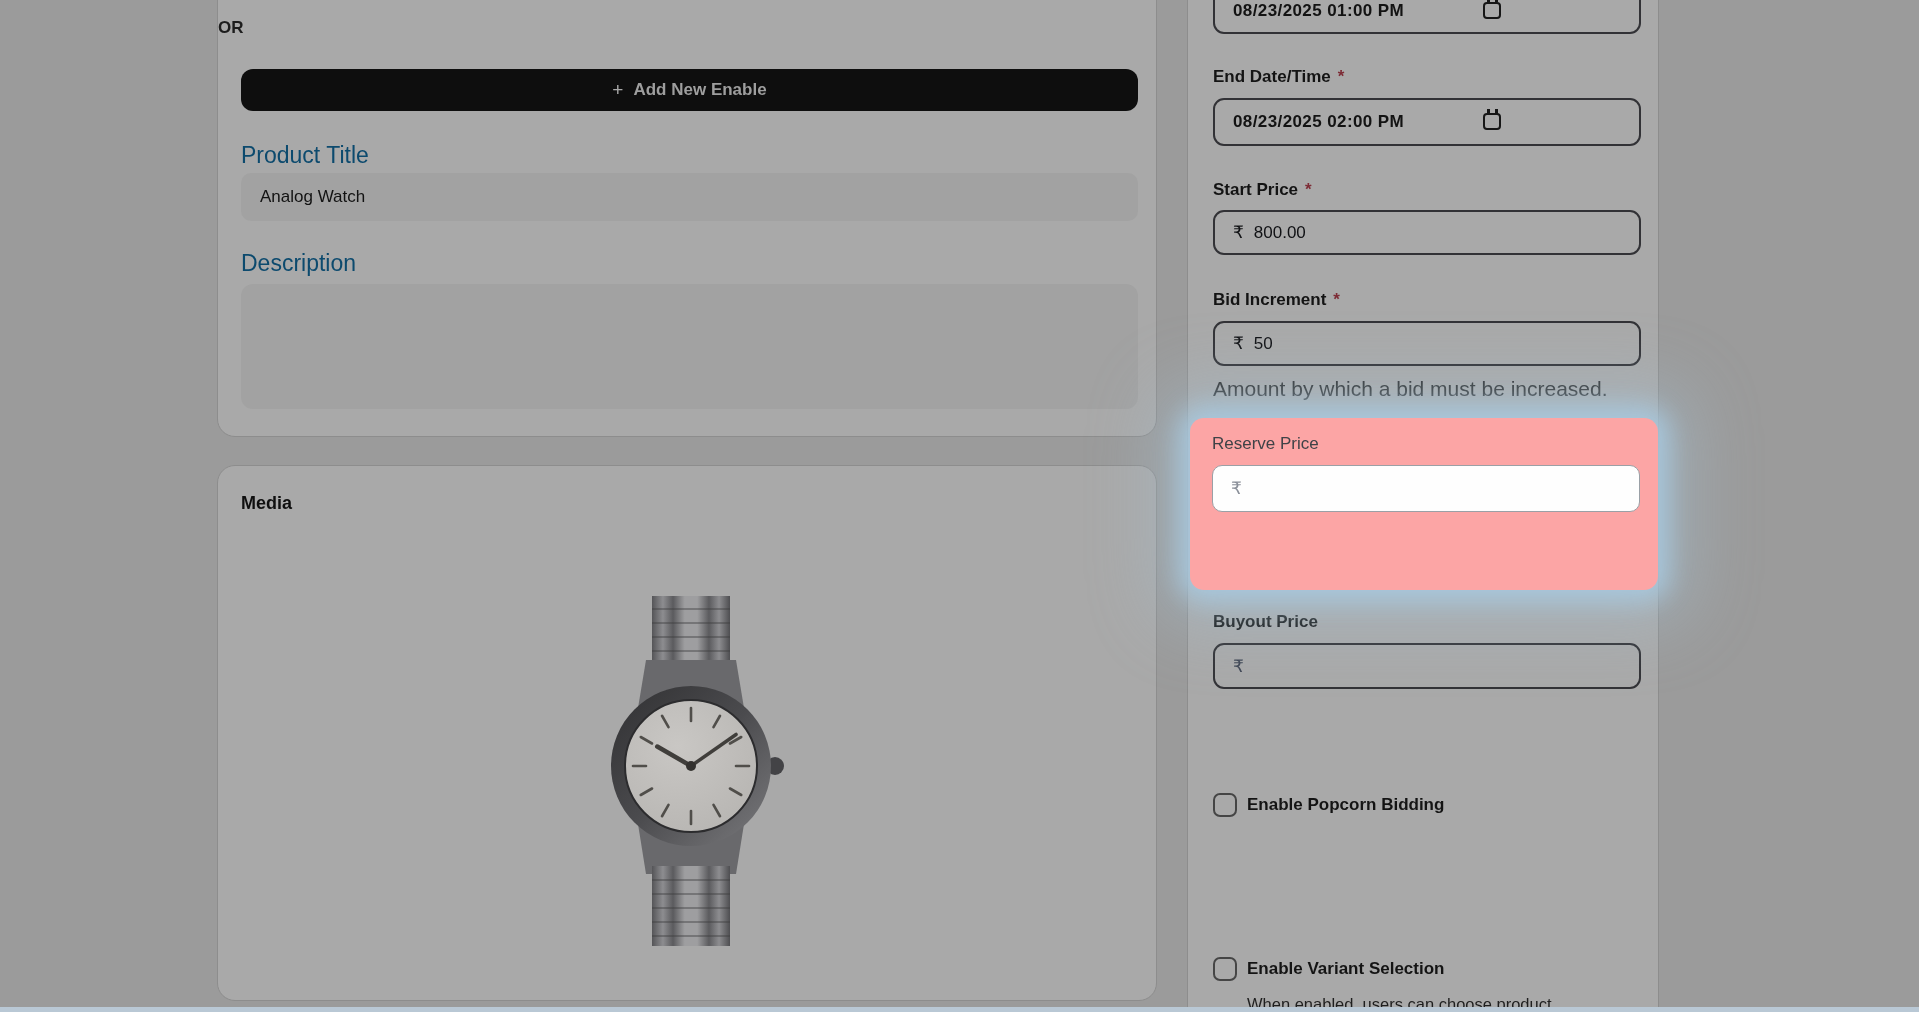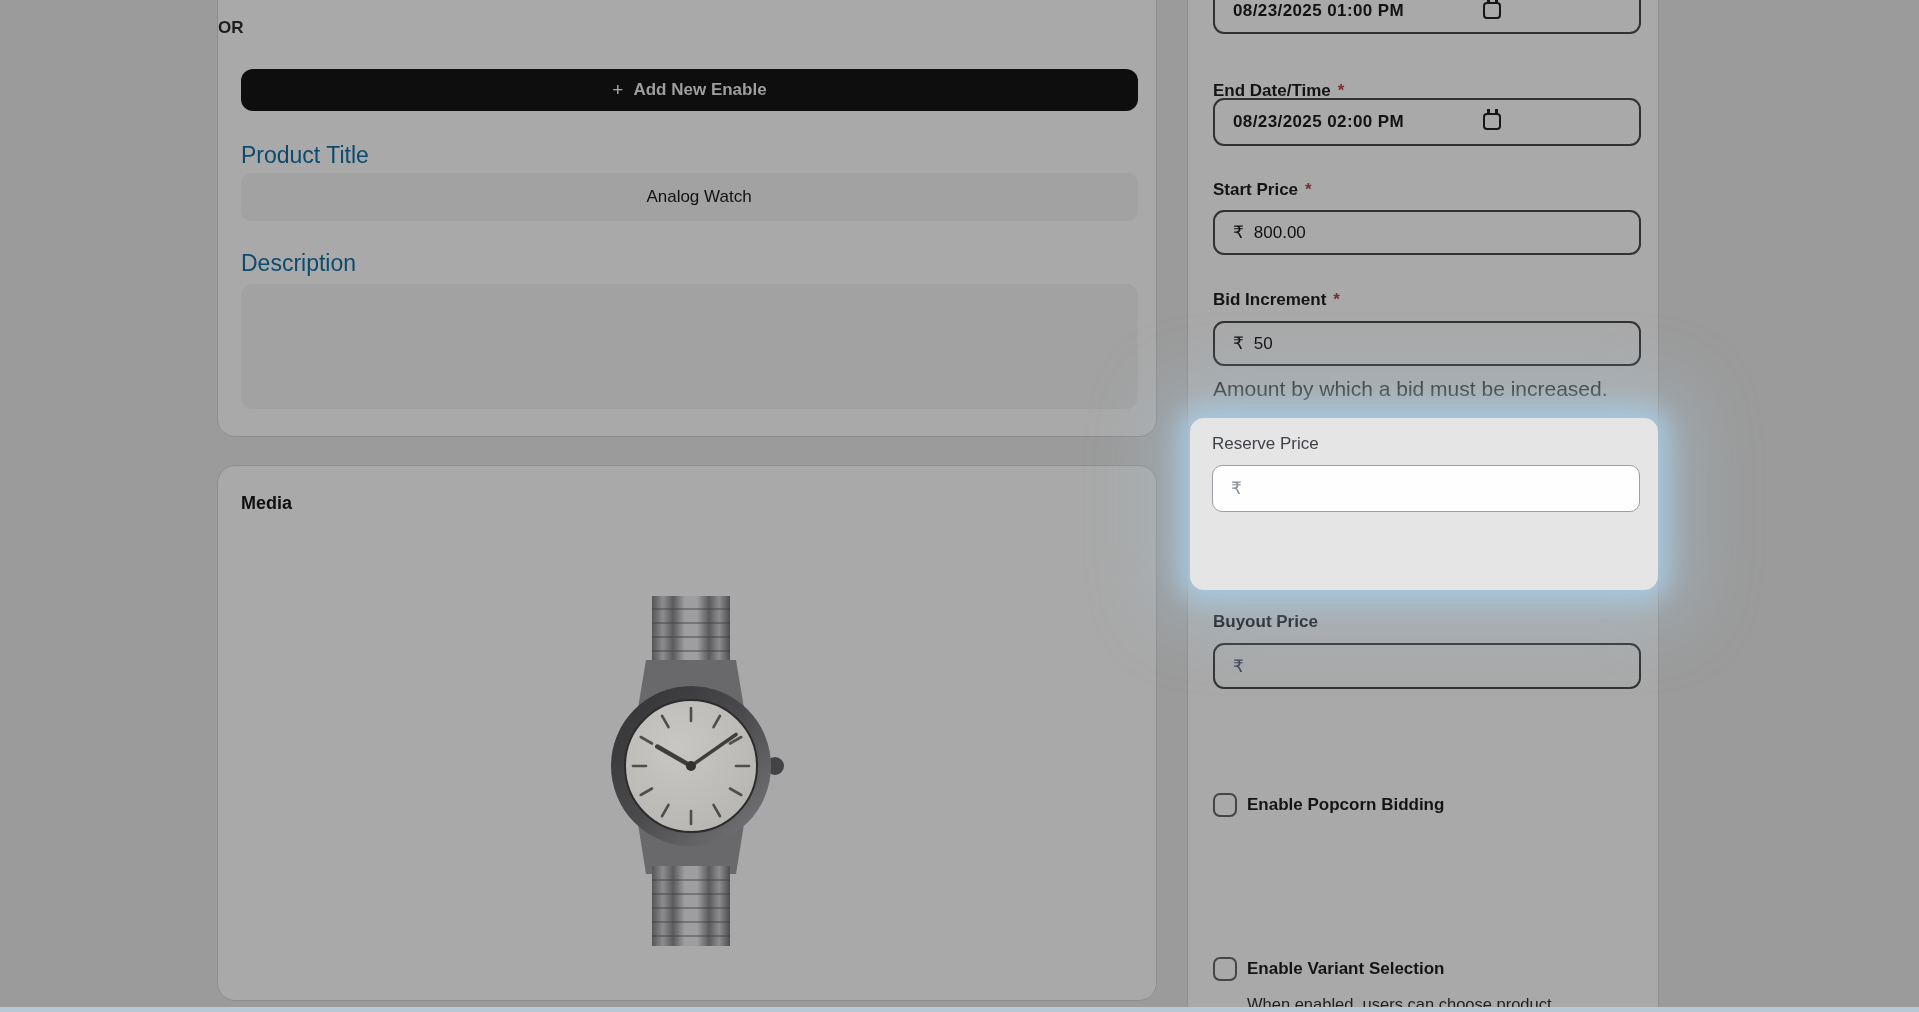--- a/index.html
+++ b/index.html
@@ -35,21 +35,21 @@
     cursor:pointer;
   }
   .add-btn .plus { font-size:19px; font-weight:400; color:#a8a8a8; }
   .flabel {
     position:absolute; left:23px; font-size:23px; font-weight:500; color:#0c4a6e;
     line-height:24px;
   }
   .filled-input {
     position:absolute; left:23px; width:897px; background:#a2a2a2;
     border:none; border-radius:10px; display:flex; align-items:center;
-    font-size:17px; color:#121212; padding-left:19px;justify-content:center;
+    font-size:17px; color:#121212; padding-left:19px;
   }
   .filled-area {
     position:absolute; left:23px; width:897px; background:#a2a2a2;
     border:none; border-radius:12px; font-size:17px; color:#121212;
   }
 
   
   .media-title {
     position:absolute; left:23px; top:27px;
     font-size:18px; font-weight:700; color:#0f0f0f;
@@ -91,21 +91,21 @@
     position:absolute; left:59px; font-size:17px; font-weight:600; color:#141414; line-height:25px;
     cursor:pointer;
   }
   .cb-help {
     position:absolute; left:59px; width:376px; font-size:16.5px; color:#1f1f1f; line-height:30px;
   }
 
   
   .spotlight {
     position:absolute; left:1190px; top:418px; width:468px; height:172px;
-    background:#e5e5e5; border-radius:14px; z-index:5;
+    background:#fca5a5; border-radius:14px; z-index:5;
     box-shadow:0 0 24px 11px rgba(168,200,222,0.95), 0 0 64px 36px rgba(168,200,222,0.35);
   }
   .spot-label {
     position:absolute; left:22px; top:14px;
     font-size:17px; font-weight:500; color:#3f4247; line-height:24px;
   }
   .spot-input {
     position:absolute; left:22px; top:47px; width:428px; height:47px;
     border:1.5px solid #9aa0a6; border-radius:10px; background:#fefefe;
     display:flex; align-items:center; padding-left:18px;
@@ -210,21 +210,21 @@
     </div>
   </section>
 
   <section class="card right-card">
 
     <div class="dk-input date-input" style="top:6px; height:47px;">
       <span>08/23/2025 01:00 PM</span>
       <span class="cal-icon"></span>
     </div>
 
-    <div class="r-label" style="top:98px;">
+    <div class="r-label" style="top:84px;">
       <span>End Date/Time</span><span class="req">*</span>
     </div>
     <div class="dk-input date-input" style="top:117px; height:48px;">
       <span>08/23/2025 02:00 PM</span>
       <span class="cal-icon"></span>
     </div>
 
     <div class="r-label" style="top:197px;">
       <span>Start Price</span><span class="req">*</span>
     </div>

